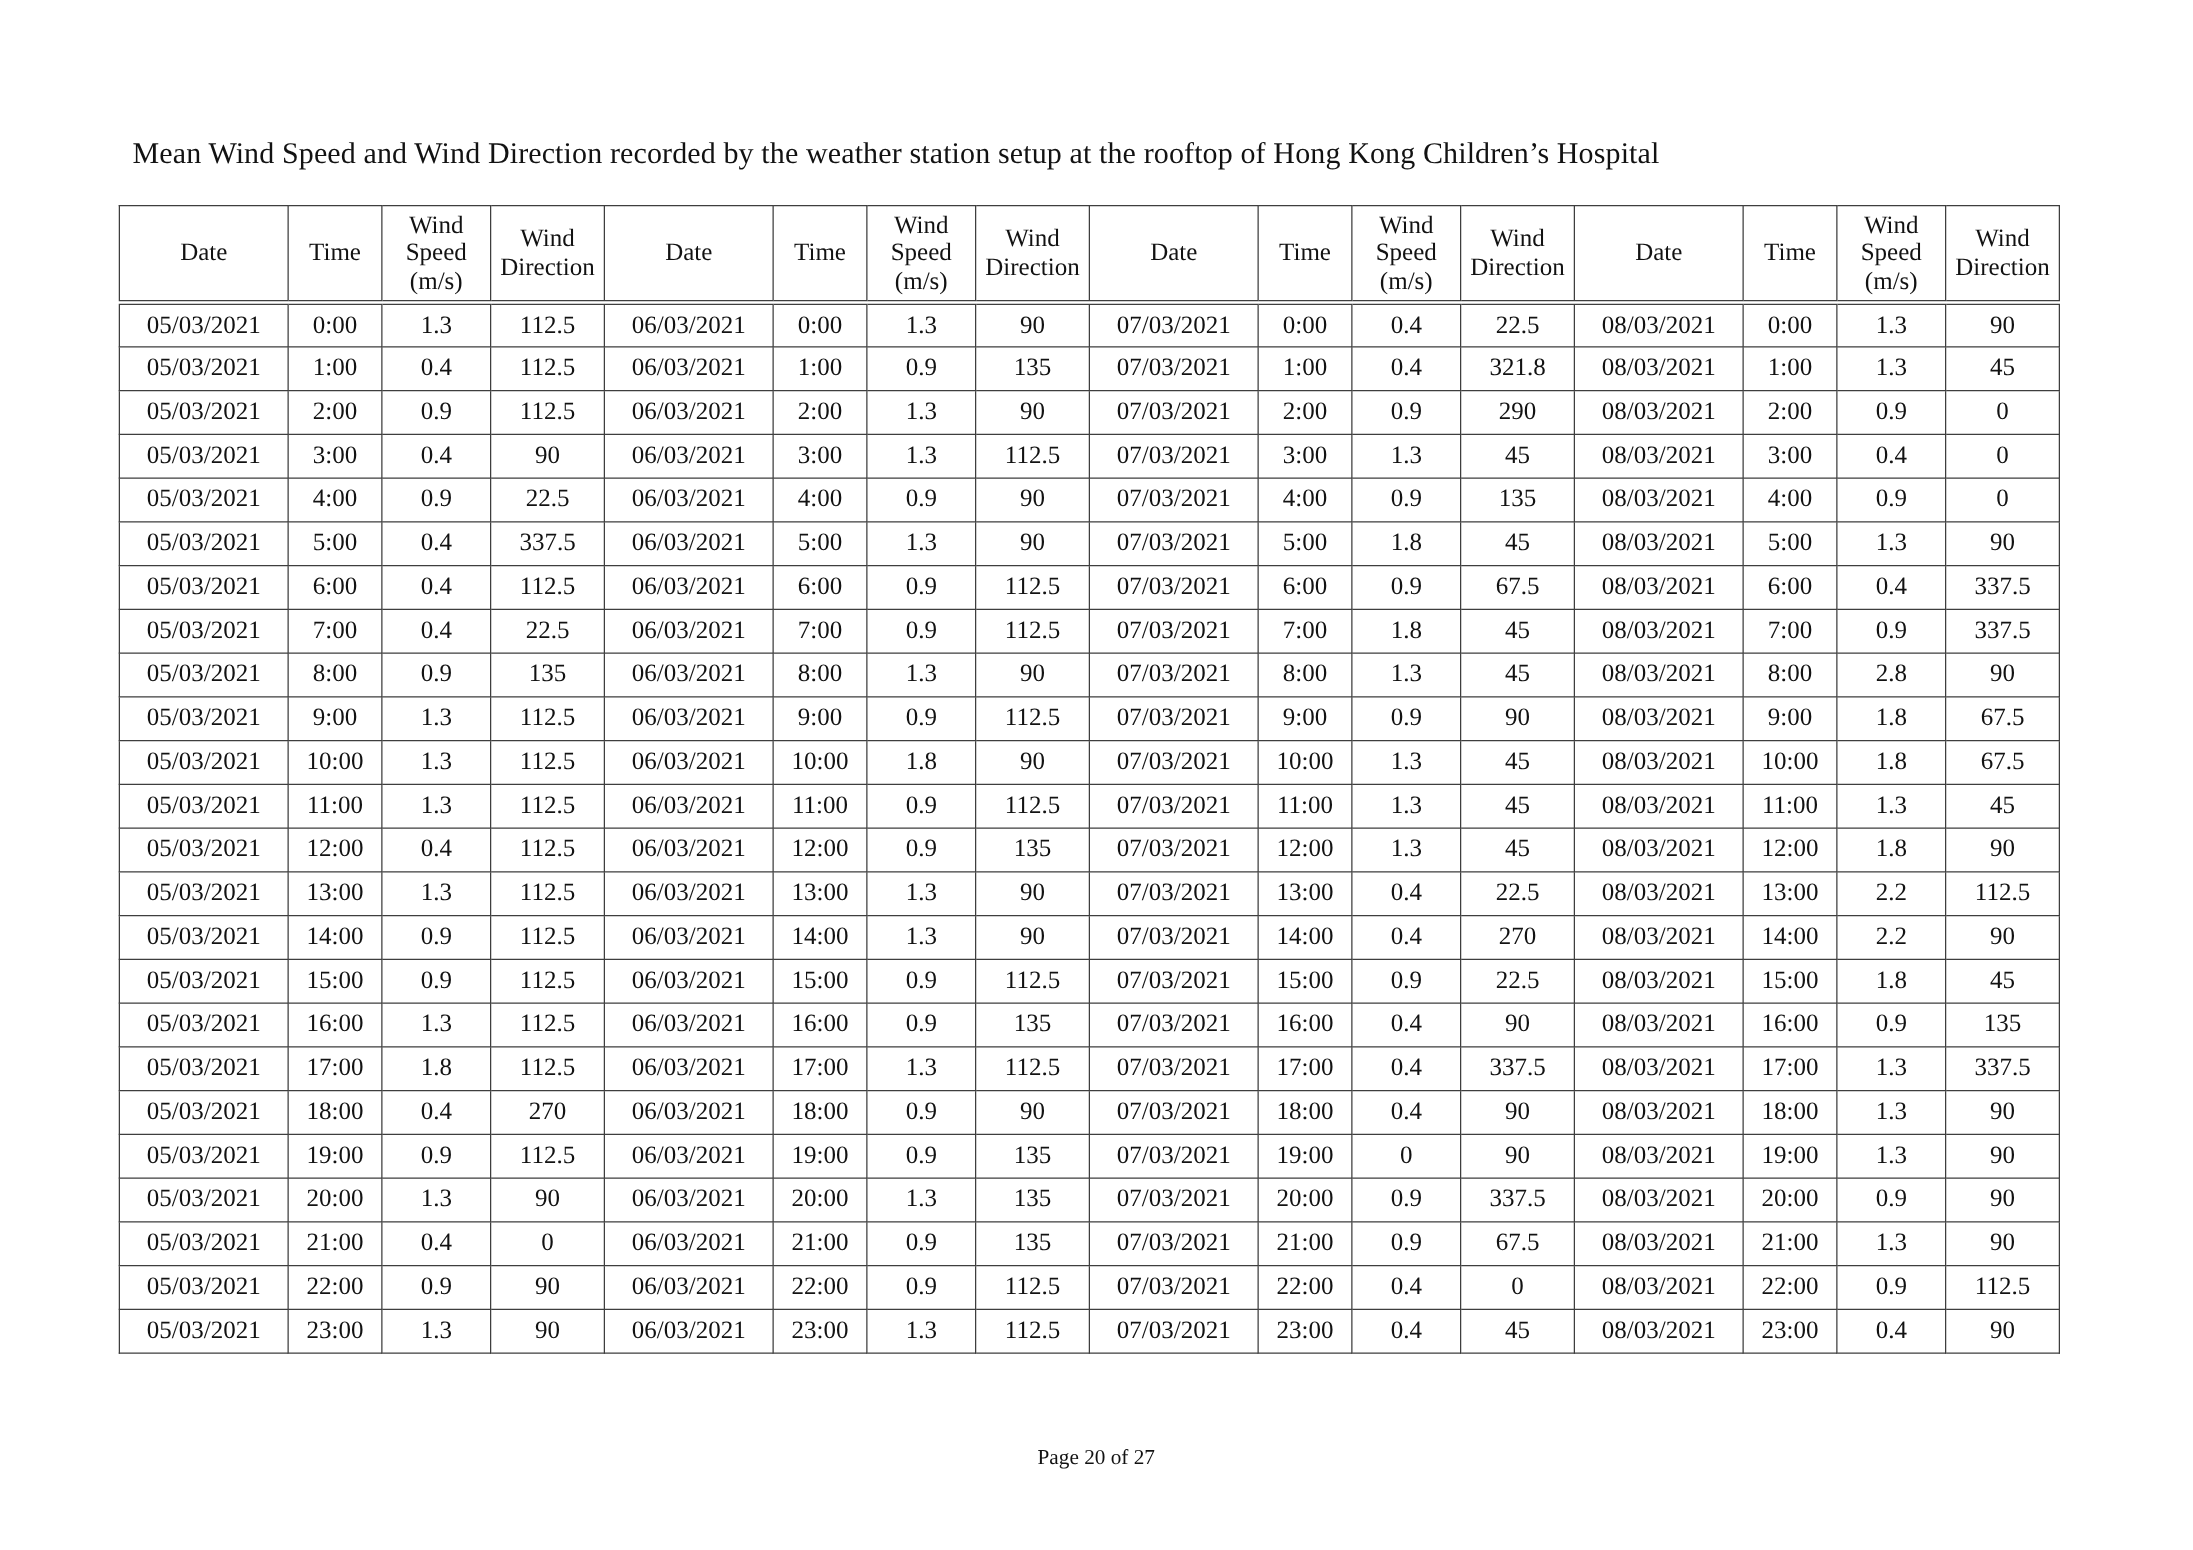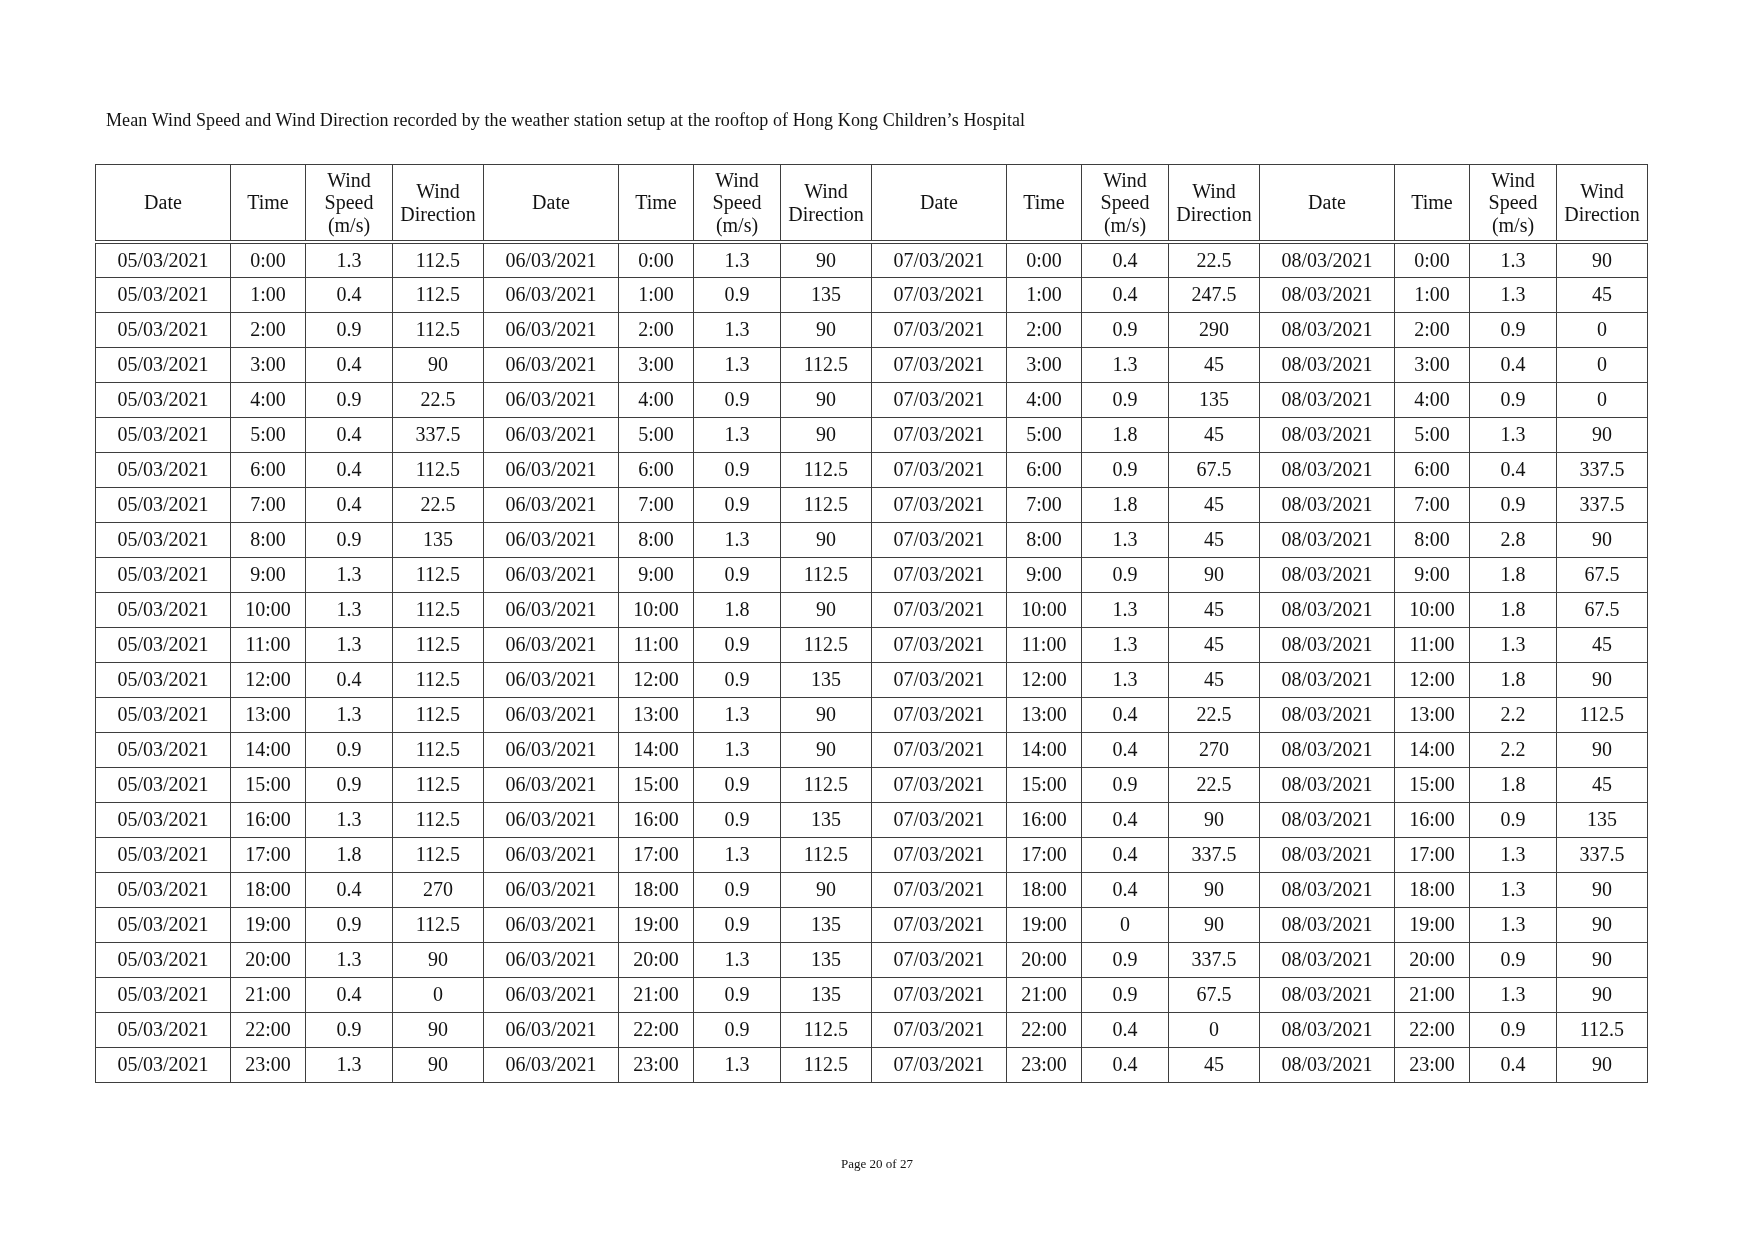--- a/index.html
+++ b/index.html
@@ -7,21 +7,21 @@
   body {
     width: 1754px; height: 1240px;
     position: relative;
     font-family: "Liberation Serif", serif;
     color: #121212;
     overflow: hidden;
   }
   .doc-title {
     position: absolute;
     left: 106px; top: 110px;
-    font-size: 18px;
+    font-size: 24px;
     font-weight: normal;
     white-space: nowrap;
     letter-spacing: 0.1px;
   }
   table.wind-table {
     position: absolute;
     left: 95px; top: 164px;
     width: 1553px;
     border-collapse: collapse;
     table-layout: fixed;
@@ -48,21 +48,21 @@
   
   col.c-date { width: 135px; }
   col.c-time { width: 75px; }
   col.c-speed { width: 87px; }
   col.c-dir { width: 91px; }
   .page-footer {
     position: absolute;
     left: 0; top: 1156px;
     width: 100%;
     text-align: center;
-    font-size: 13px;
+    font-size: 17px;
   }
 </style>
 </head>
 <body>
 
 <div class="doc-title">Mean Wind Speed and Wind Direction recorded by the weather station setup at the rooftop of Hong Kong Children’s Hospital</div>
 
 <table class="wind-table">
   <colgroup id="colgroup">
       <col class="c-date">
@@ -126,21 +126,21 @@
         <td>1:00</td>
         <td>0.4</td>
         <td>112.5</td>
         <td>06/03/2021</td>
         <td>1:00</td>
         <td>0.9</td>
         <td>135</td>
         <td>07/03/2021</td>
         <td>1:00</td>
         <td>0.4</td>
-        <td>247.5</td>
+        <td>321.8</td>
         <td>08/03/2021</td>
         <td>1:00</td>
         <td>1.3</td>
         <td>45</td>
       </tr>
       <tr>
         <td>05/03/2021</td>
         <td>2:00</td>
         <td>0.9</td>
         <td>112.5</td>

